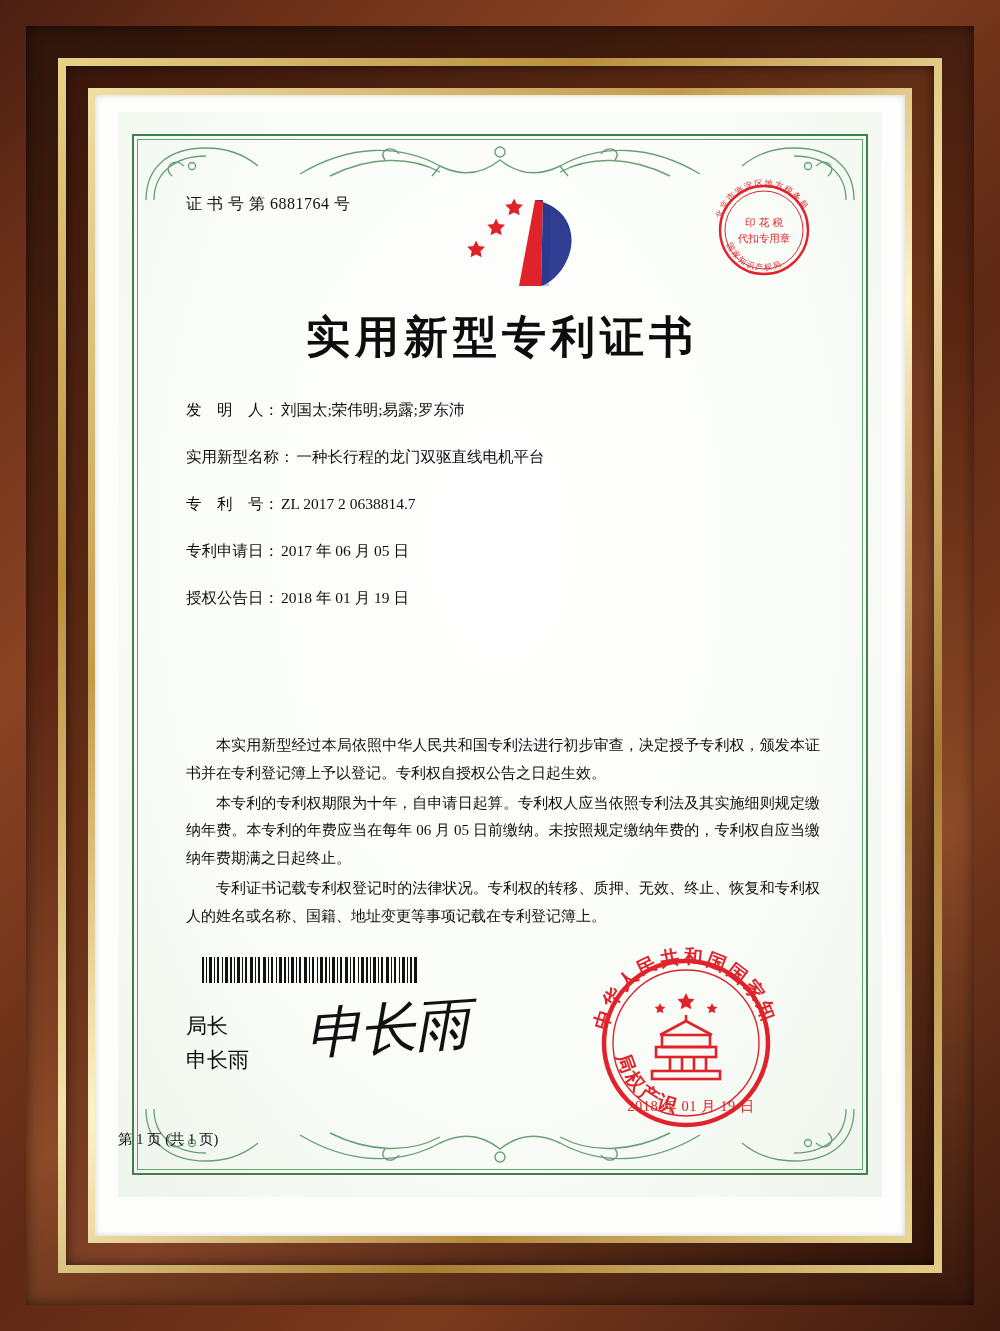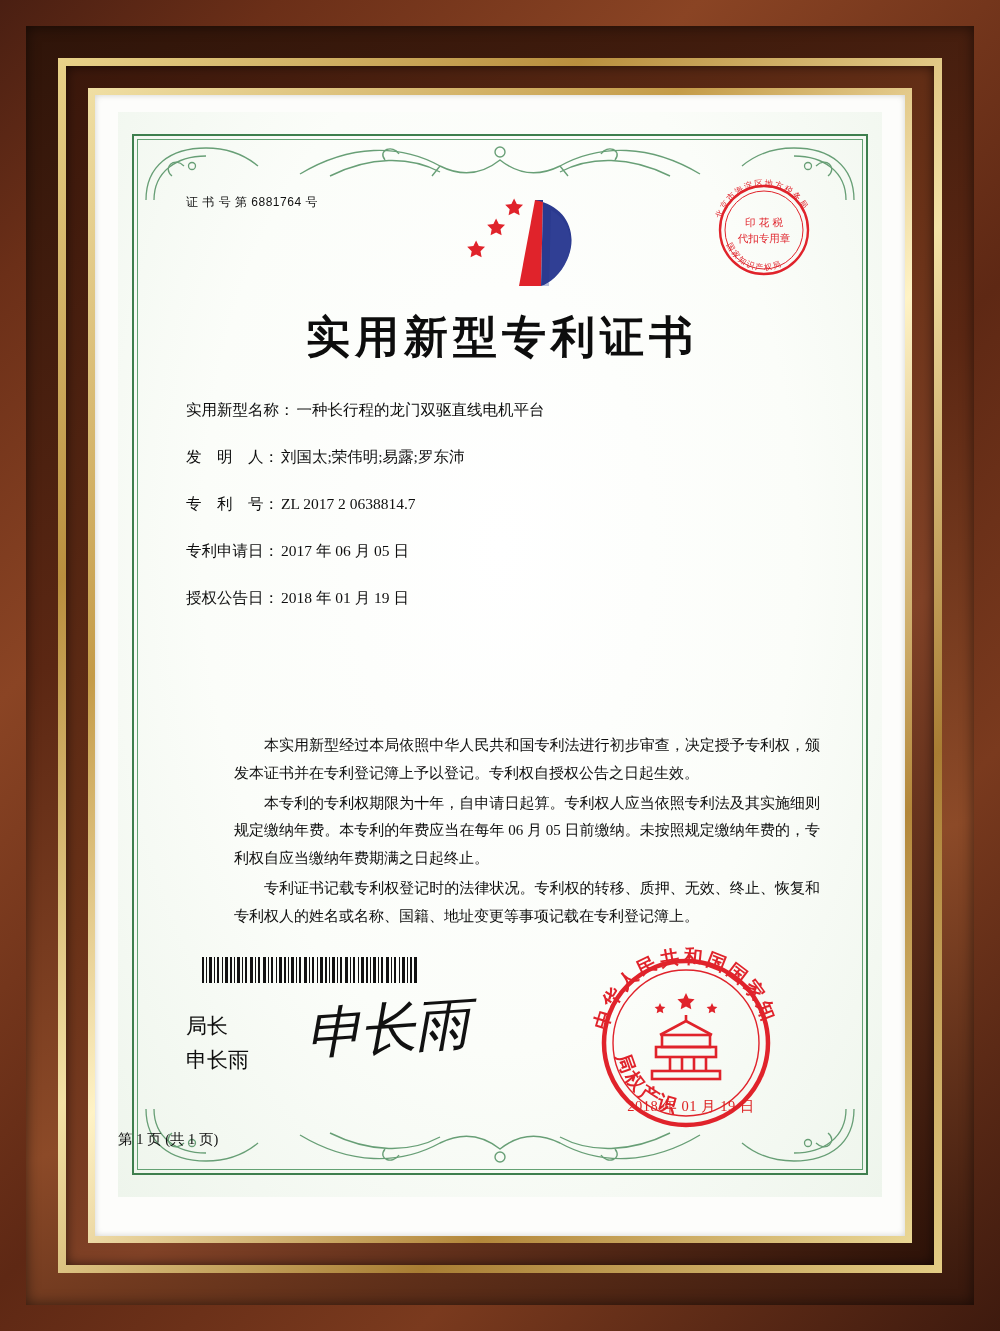--- a/index.html
+++ b/index.html
@@ -60,22 +60,22 @@
   .orn-bottom { bottom: 24px; left: 50%; transform: translateX(-50%); width: 420px; height: 48px; }
   .orn-lt { top: 30px; left: 24px; }
   .orn-rt { top: 30px; right: 24px; transform: scaleX(-1); }
   .orn-lb { bottom: 30px; left: 24px; transform: scaleY(-1); }
   .orn-rb { bottom: 30px; right: 24px; transform: scale(-1,-1); }
 
   .content { position: absolute; left: 0; top: 0; right: 0; bottom: 0; }
 
   .cert-no {
     position: absolute; left: 68px; top: 82px;
-    font-size: 12px; letter-spacing: .5px; color: #111;
-    font-family: Liberation Sans, sans-serif;
+    font-size: 16px; letter-spacing: .5px; color: #111;
+    font-family: Liberation Serif, serif;
   }
 
   
   .logo { position: absolute; left: 345px; top: 78px; width: 125px; height: 110px; }
 
   
   .seal-tax {
     position: absolute; right: 62px; top: 62px; width: 112px; height: 112px;
     border-radius: 50%;
   }
@@ -94,21 +94,21 @@
     font-size: 15.5px; color: #0e0e0e; margin-bottom: 26px;
     font-family: "Liberation Serif", serif;
   }
   .field-label { white-space: pre; }
   .field-value { margin-left: 2px; }
 
   .paras {
     position: absolute; left: 68px; right: 62px; top: 620px;
     font-size: 15px; line-height: 1.85; color: #0e0e0e; text-align: justify;
   }
-  .paras p { text-indent: 2em; margin-bottom: 2px; margin-left: 48px; }
+  .paras p { text-indent: 2em; margin-bottom: 2px; }
 
   
   .barcode { position: absolute; left: 84px; top: 845px; width: 215px; height: 26px; }
 
   
   .seal-national {
     position: absolute; left: 472px; top: 835px; width: 192px; height: 192px;
   }
   .seal-date {
     position: absolute; left: 488px; top: 985px; width: 170px;
@@ -232,26 +232,26 @@
         <textPath href="#arcBot" startOffset="12%">国家知识产权局</textPath>
       </text>
       <text x="56" y="52" text-anchor="middle" font-size="10.5" fill="#e0232b" font-family="'DejaVu Serif',serif">印 花 税</text>
       <text x="56" y="68" text-anchor="middle" font-size="10.5" fill="#e0232b" font-family="'DejaVu Serif',serif">代扣专用章</text>
     </svg>
 
     <div class="title">实用新型专利证书</div>
 
     <div class="fields">
       <div class="field-row">
+        <span class="field-label">发　明　人：</span>
+        <span class="field-value">刘国太;荣伟明;易露;罗东沛</span>
+      </div>
+      <div class="field-row">
         <span class="field-label">实用新型名称：</span>
         <span class="field-value">一种长行程的龙门双驱直线电机平台</span>
-      </div>
-      <div class="field-row">
-        <span class="field-label">发　明　人：</span>
-        <span class="field-value">刘国太;荣伟明;易露;罗东沛</span>
       </div>
       <div class="field-row">
         <span class="field-label">专　利　号：</span>
         <span class="field-value">ZL 2017 2 0638814.7</span>
       </div>
       <div class="field-row">
         <span class="field-label">专利申请日：</span>
         <span class="field-value">2017 年 06 月 05 日</span>
       </div>
       <div class="field-row">

